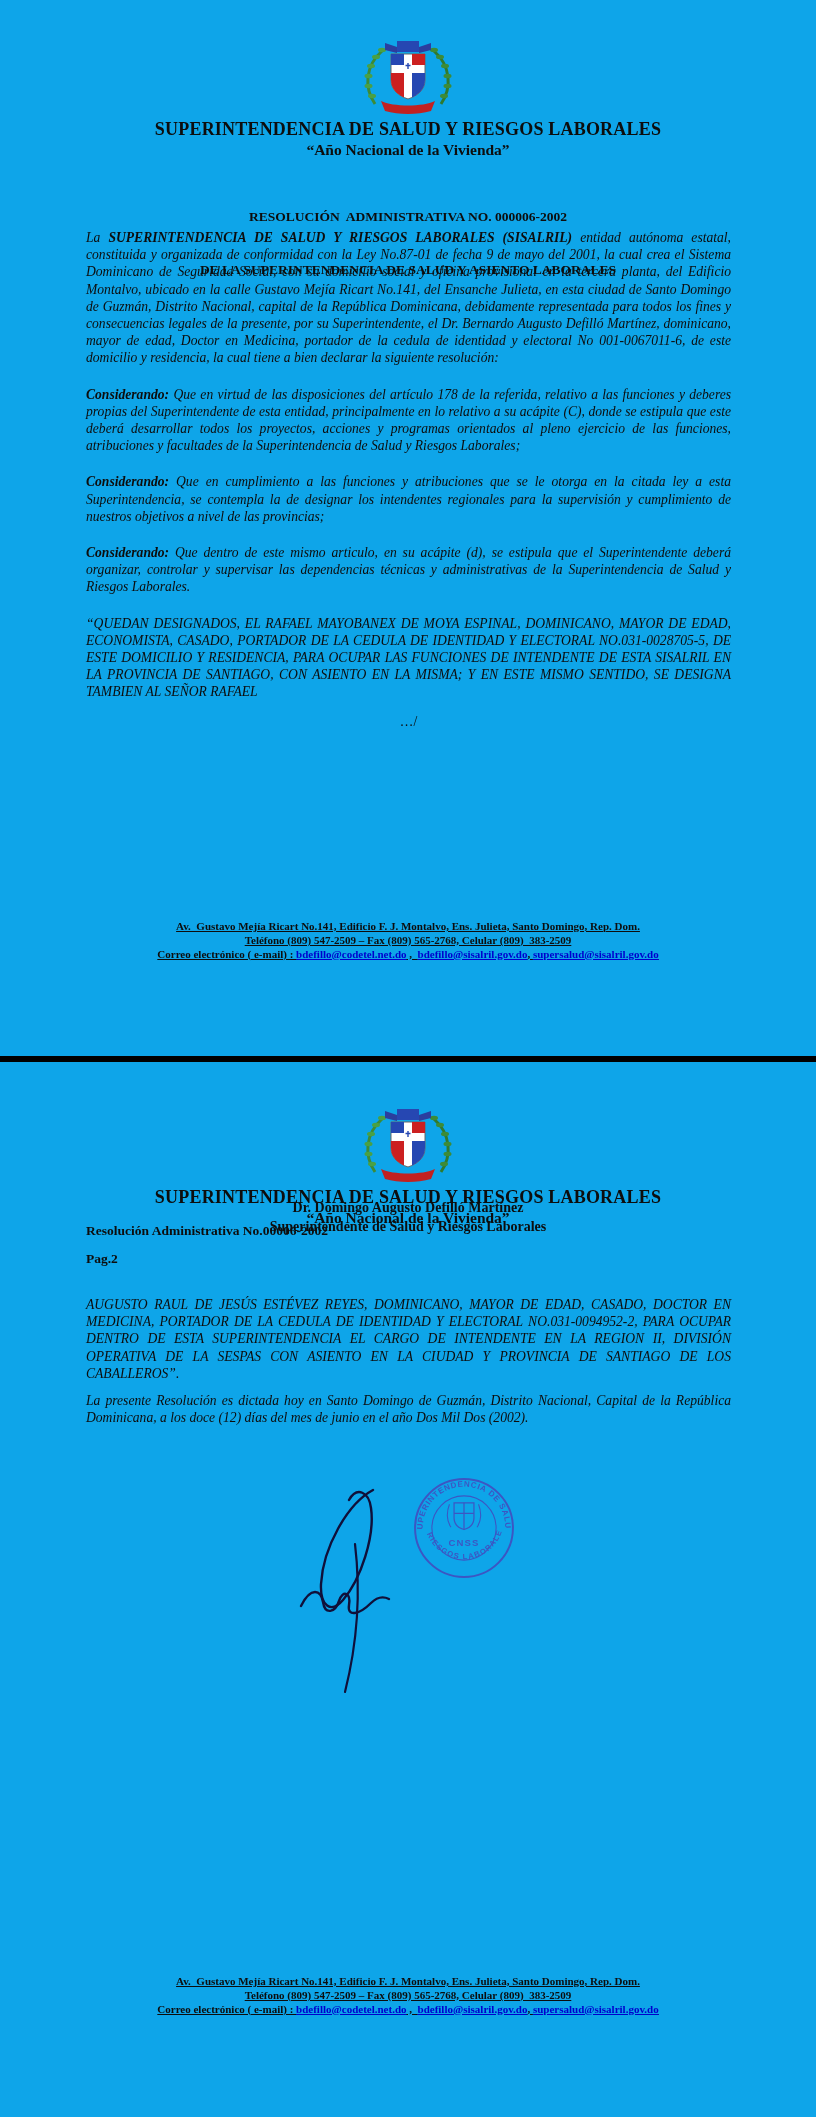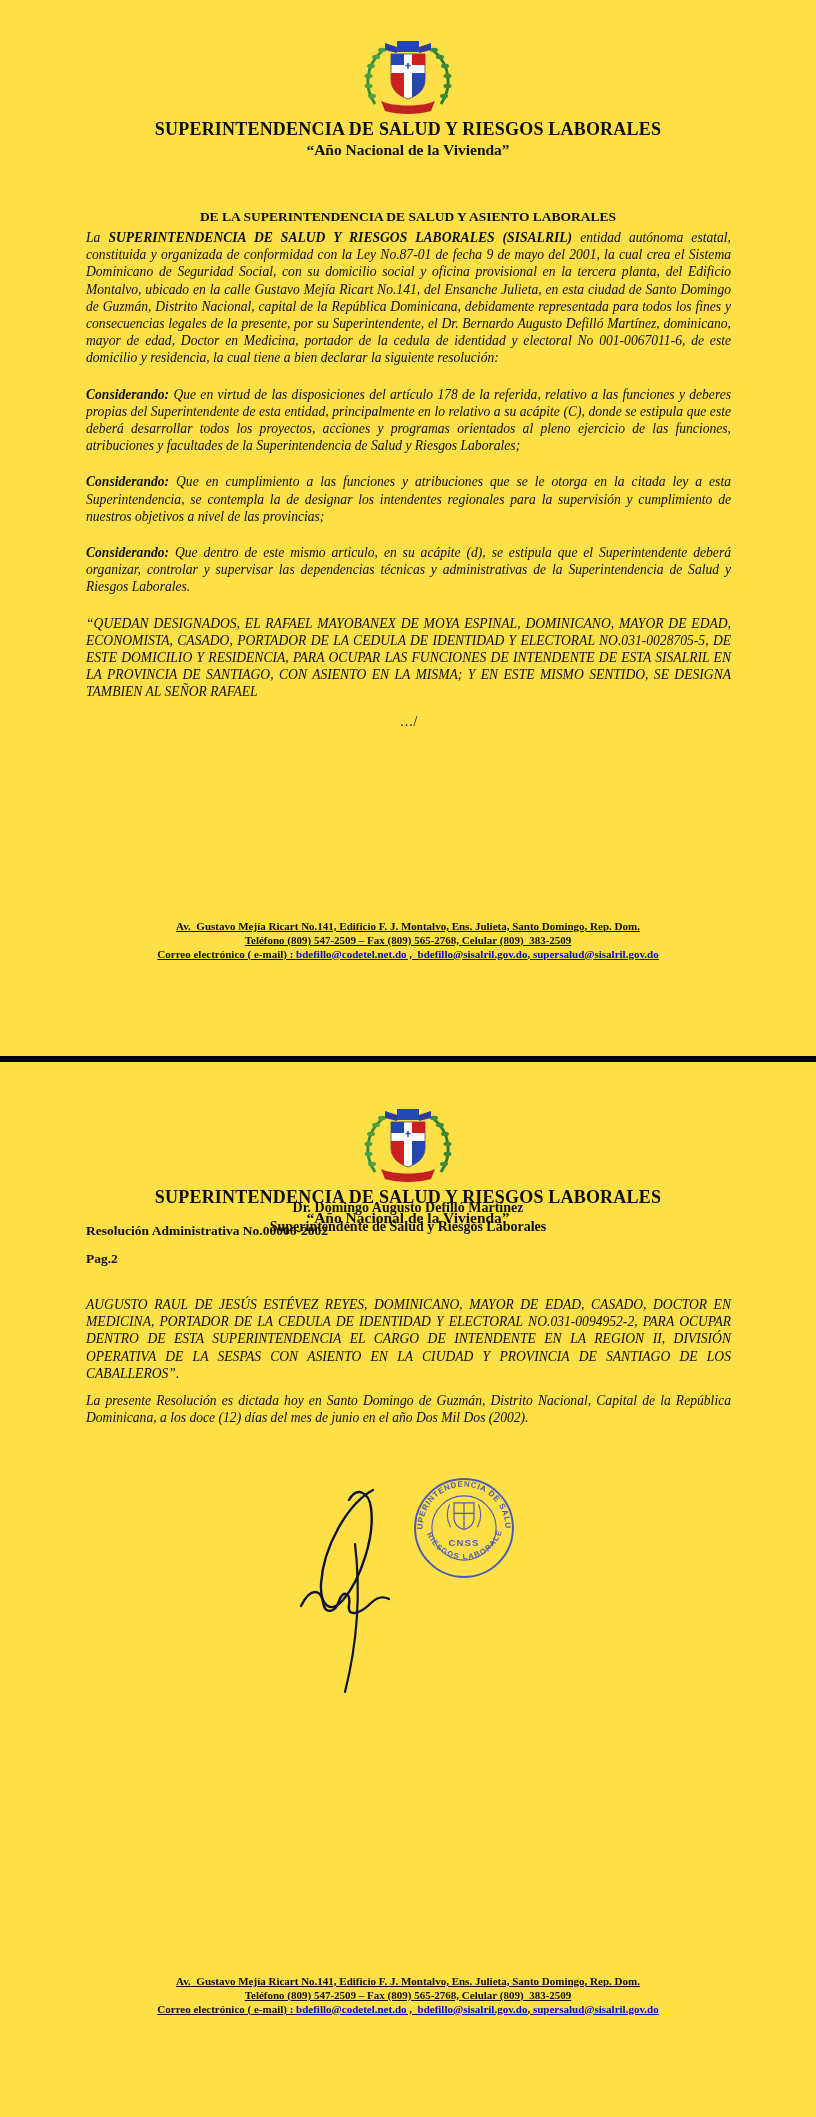--- a/index.html
+++ b/index.html
@@ -1,20 +1,20 @@
 <!DOCTYPE html>
 <html><head>
 <meta charset="utf-8">
 <style>
   html,body{margin:0;padding:0;}
   body{
     width:816px;height:2117px;position:relative;background:#ffffff;
     font-family:"Liberation Serif","DejaVu Serif",serif;color:#0d0d0d;
   }
-  .page{position:absolute;left:0;width:816px;background:#fde047;}
+  .page{position:absolute;left:0;width:816px;background:#0ea5e9;}
   .page1{top:0;height:1056px;}
   .page2{top:1062px;height:1055px;}
   .page-sep{position:absolute;left:0;top:1056px;width:816px;height:6px;background:#000;}
 
   .coat{position:absolute;left:50%;transform:translateX(-50%);}
   .page1 .coat{top:38px;}
   .page2 .coat{top:44px;}
 
   .org{position:absolute;left:0;width:100%;text-align:center;font-weight:bold;font-size:18px;letter-spacing:.2px;}
   .page1 .org{top:119px;}
@@ -98,20 +98,21 @@
       <path d="M53,25 V31 M50.5,27.5 H55.5" stroke="#2647b2" stroke-width="1.4" fill="none"></path>
 
       <path d="M26,63 C38,69 68,69 80,63 L76,73 C62,77 44,77 30,73 Z" fill="#c22121"></path>
     </svg>
   </div>
 
   <div class="org">SUPERINTENDENCIA DE SALUD Y RIESGOS LABORALES</div>
   <div class="motto">“Año Nacional de la Vivienda”</div>
 
   <div class="res-title">
+    <div>RESOLUCIÓN  ADMINISTRATIVA NO. 000006-2002</div>
     <div>DE LA SUPERINTENDENCIA DE SALUD Y ASIENTO LABORALES</div>
   </div>
 
   <div class="body">
     <p><span>La </span><b>SUPERINTENDENCIA DE SALUD Y RIESGOS LABORALES (SISALRIL)</b><span> entidad autónoma estatal, constituida y organizada de conformidad con la Ley No.87-01 de fecha 9 de mayo del 2001, la cual crea el Sistema Dominicano de Seguridad Social, con su domicilio social y oficina provisional en la tercera planta, del Edificio Montalvo, ubicado en la calle Gustavo Mejía Ricart No.141, del Ensanche Julieta, en esta ciudad de Santo Domingo de Guzmán, Distrito Nacional, capital de la República Dominicana, debidamente representada para todos los fines y consecuencias legales de la presente, por su Superintendente, el Dr. Bernardo Augusto Defilló Martínez, dominicano, mayor de edad, Doctor en Medicina, portador de la cedula de identidad y electoral No 001-0067011-6,  de este domicilio y residencia, la cual tiene a bien declarar la siguiente resolución:</span></p>
 
     <p><b>Considerando:</b><span> Que en virtud de las disposiciones del artículo 178 de la referida, relativo a las funciones y deberes propias del Superintendente de esta entidad, principalmente en lo relativo a su acápite (C), donde se estipula que este deberá desarrollar todos los proyectos, acciones y programas orientados al pleno ejercicio de las funciones, atribuciones y facultades de la Superintendencia de Salud y Riesgos Laborales;</span></p>
 
     <p><b>Considerando:</b><span> Que en cumplimiento a las funciones y atribuciones que se le otorga en la citada  ley a esta Superintendencia, se contempla la de designar los intendentes regionales para la supervisión y cumplimiento de nuestros objetivos a nivel de las provincias;</span></p>
 

